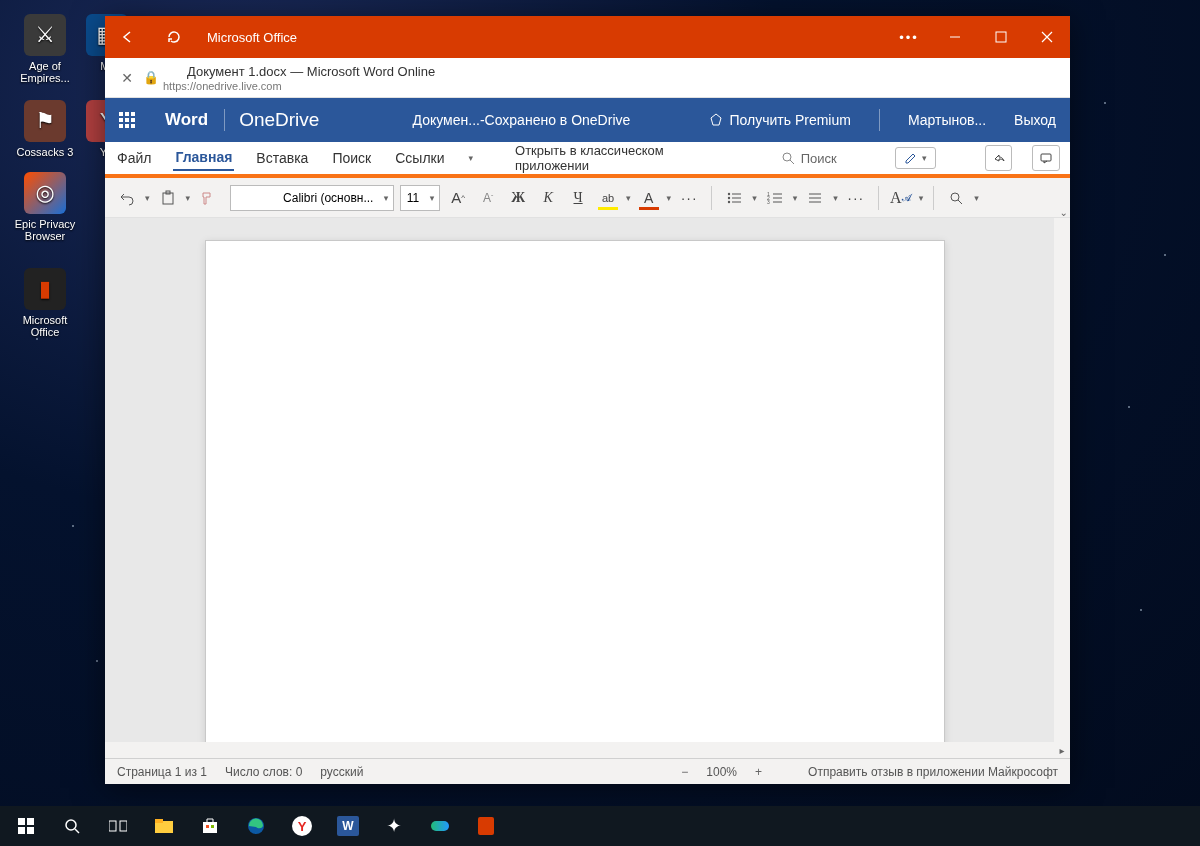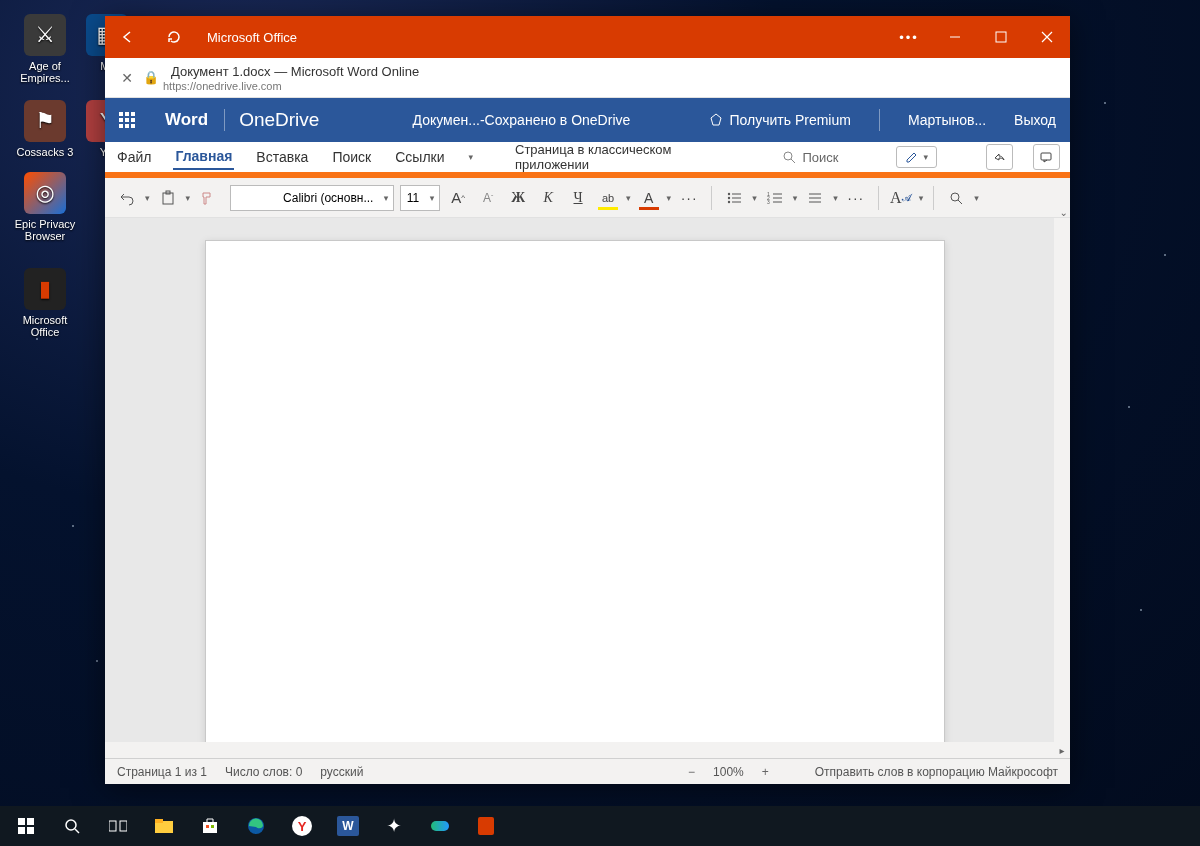--- a/index.html
+++ b/index.html
@@ -10,34 +10,34 @@
 .di .ic { width:42px; height:42px; margin:0 auto 4px; border-radius:6px; display:flex; align-items:center; justify-content:center; font-size:22px; }
 .win { position:absolute; left:105px; top:16px; width:965px; height:768px; background:#fff; box-shadow:0 4px 30px rgba(0,0,0,.5); display:flex; flex-direction:column; }
 .tbar { height:42px; background:#d83b01; display:flex; align-items:center; color:#fff; }
 .tbtn { width:46px; height:42px; display:flex; align-items:center; justify-content:center; cursor:pointer; }
 .ttitle { margin-left:10px; font-size:13px; }
 .tspace { flex:1; }
 .dots3 { letter-spacing:2px; font-size:13px; }
 .addr { height:40px; background:#fff; display:flex; align-items:center; padding:0 10px; border-bottom:1px solid #e1e1e1; }
 .addr .x { font-size:14px; color:#666; width:24px; text-align:center; cursor:pointer; }
 .addr .lock { font-size:13px; color:#666; width:24px; text-align:center; }
-.addr .txt { margin-left:8px; font-size:13px; color:#333; }
+.addr .txt { margin-left:24px; font-size:13px; color:#333; }
 .addr .url { font-size:11px; color:#777; margin-top:1px; }
 .hdr { height:44px; background:#2b579a; color:#fff; display:flex; align-items:center; font-size:14px; }
 .waff { width:44px; height:44px; display:flex; align-items:center; justify-content:center; cursor:pointer; }
 .wgrid { width:16px; height:16px; display:grid; grid-template-columns:repeat(3,4px); grid-template-rows:repeat(3,4px); gap:2px; }
 .wgrid span { background:#fff; }
 .brand { font-size:17px; font-weight:600; margin:0 16px; }
 .sep { width:1px; height:22px; background:rgba(255,255,255,.4); }
 .onedr { margin:0 14px; font-size:19px; cursor:pointer; }
 .hdr .center { margin-left:auto; display:flex; align-items:center; gap:0; }
 .hdr .right { margin-left:auto; display:flex; align-items:center; gap:28px; padding-right:14px; }
 .hdr .prem svg { margin-right:6px; vertical-align:-2px; }
 .hitem { cursor:pointer; white-space:nowrap; }
-.ribtab { height:36px; background:#fff; display:flex; align-items:center; padding:0 10px; border-bottom:6px solid #f97316; gap:20px; font-size:14px; color:#333; }
+.ribtab { height:36px; background:#fff; display:flex; align-items:center; padding:0 10px; border-bottom:4px solid #f97316; gap:20px; font-size:14px; color:#333; }
 .rtab { cursor:pointer; padding:4px 2px; }
 .rtab.act { border-bottom:2px solid #2b579a; color:#2b579a; font-weight:600; }
 .ribtab .rspace { flex:1; }
 .openin { color:#333; cursor:pointer; font-size:13px; }
 .sbox { display:flex; align-items:center; gap:6px; color:#666; cursor:text; font-size:13px; }
 .editbtn { border:1px solid #bbb; border-radius:3px; padding:3px 8px; display:flex; align-items:center; gap:4px; color:#2b579a; cursor:pointer; }
 .rbtn { border:1px solid #bbb; border-radius:3px; width:30px; height:26px; display:flex; align-items:center; justify-content:center; cursor:pointer; color:#444; }
 .tools { height:40px; background:#f3f2f1; display:flex; align-items:center; padding:0 10px; gap:10px; border-bottom:1px solid #e1e1e1; position:relative; }
 .tg { display:flex; align-items:center; gap:6px; }
 .tb { min-width:24px; height:26px; display:flex; align-items:center; justify-content:center; cursor:pointer; color:#444; font-size:14px; border-radius:3px; }
@@ -187,21 +187,21 @@
   </div>
 
   <div class="ribtab">
     <span class="rtab">Файл</span>
     <span class="rtab act">Главная</span>
     <span class="rtab">Вставка</span>
     <span class="rtab">Поиск</span>
     <span class="rtab">Ссылки</span>
     <span class="rtab chev">▾</span>
     <span class="rspace"></span>
-    <span class="openin">Страница в классическом приложении</span>
+    <span class="openin">Открыть в классическом приложении</span>
     <span style="width:20px"></span>
     <span class="sbox">
       <svg width="14" height="14" viewBox="0 0 14 14">
           <circle cx="6" cy="6" r="4" stroke="#888" fill="none"></circle>
           <line x1="9" y1="9" x2="13" y2="13" stroke="#888"></line>
         </svg>
       <span>Поиск</span>
     </span>
     <span style="width:20px"></span>
     <span class="editbtn">
@@ -328,21 +328,21 @@
 
   <div class="status">
     <span>Страница 1 из 1</span>
     <span>Число слов: 0</span>
     <span>русский</span>
     <span class="sp"></span>
     <span class="zm">−</span>
     <span>100%</span>
     <span class="zm">+</span>
     <span style="width:10px"></span>
-    <span>Отправить слов в корпорацию Майкрософт</span>
+    <span>Отправить отзыв в приложении Майкрософт</span>
   </div>
 
 </div>
 
 <div class="taskbar">
   <div class="tkb">
       <svg width="16" height="16">
         <rect x="0" y="0" width="7" height="7" fill="#fff"></rect>
         <rect x="9" y="0" width="7" height="7" fill="#fff"></rect>
         <rect x="0" y="9" width="7" height="7" fill="#fff"></rect>

